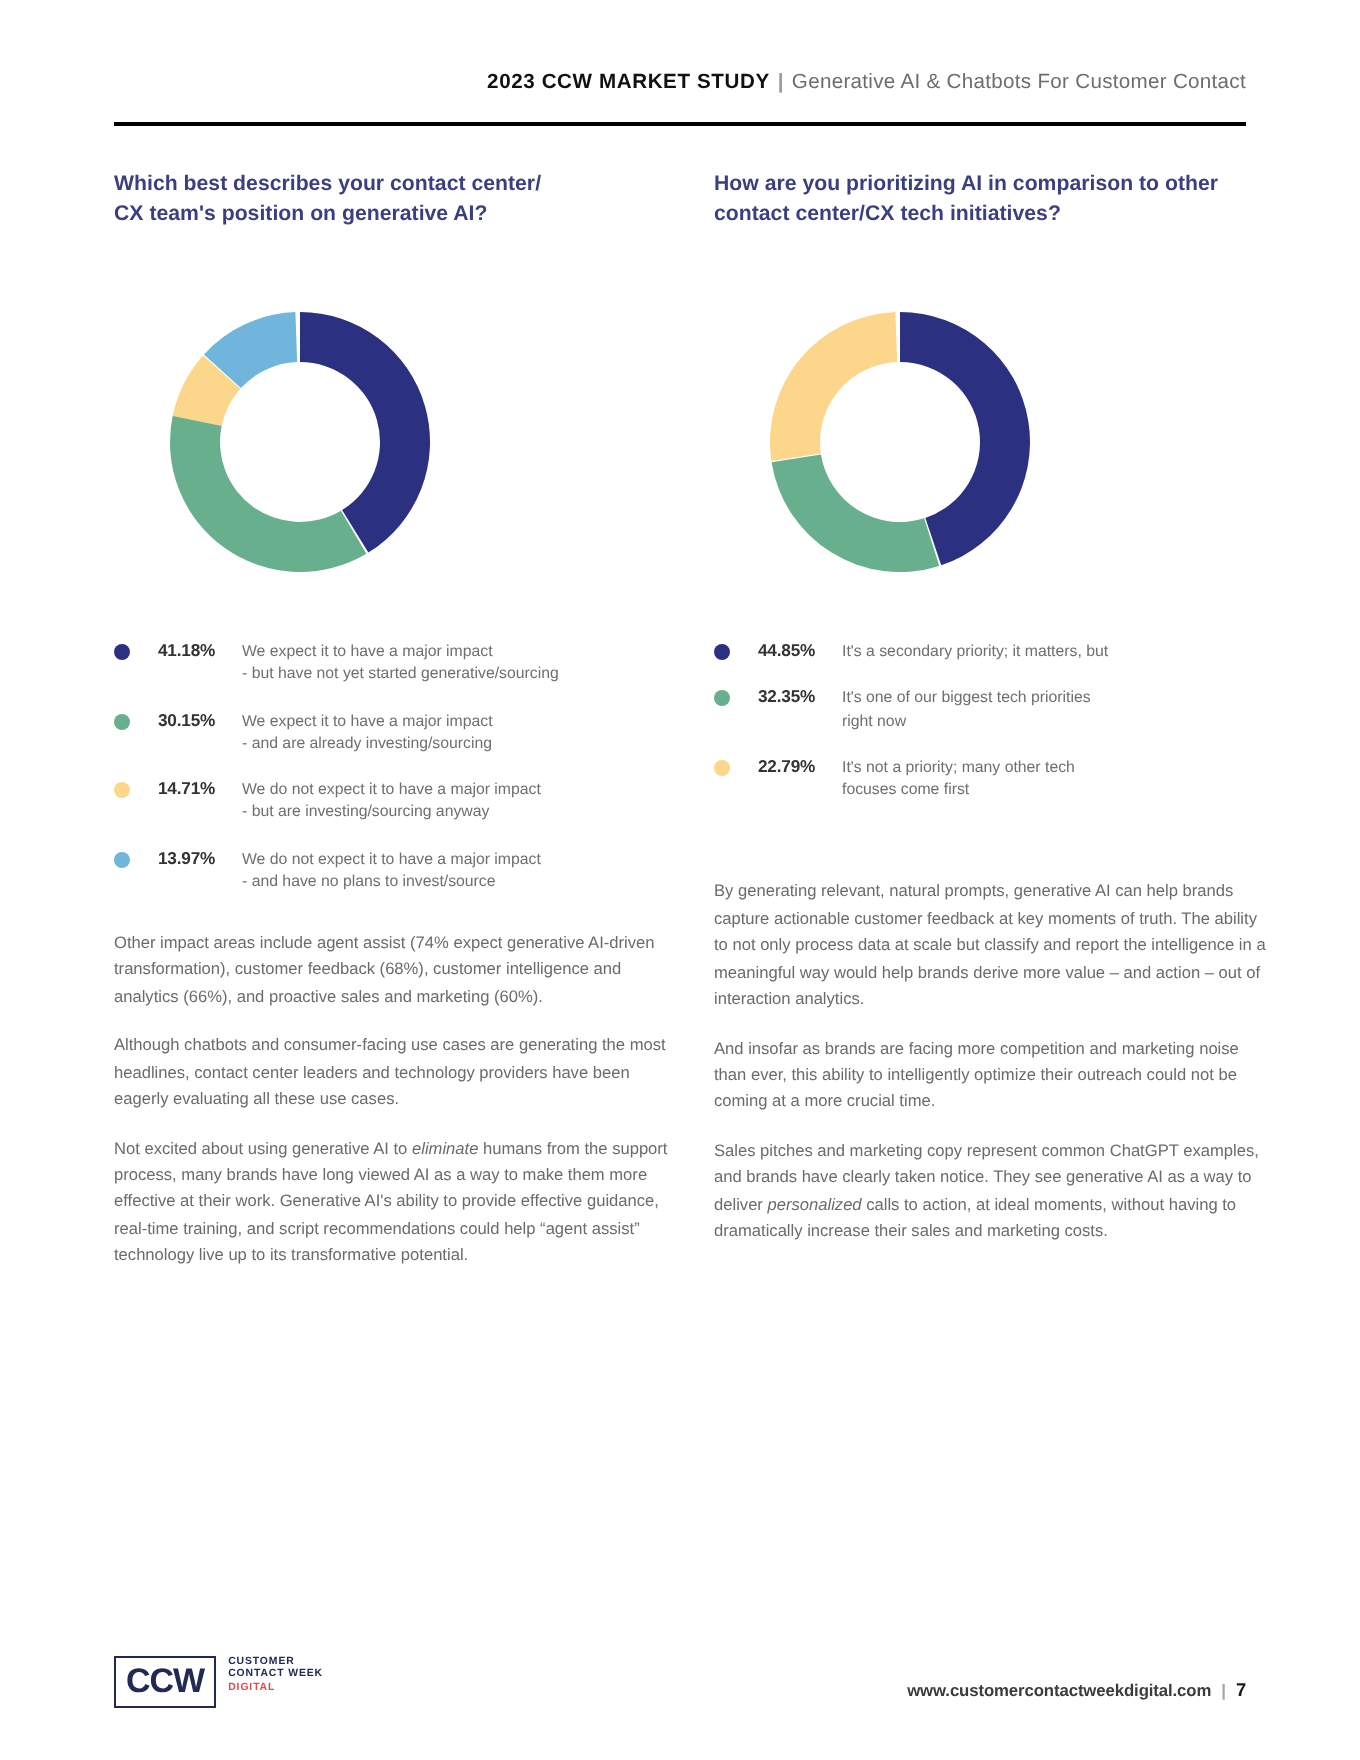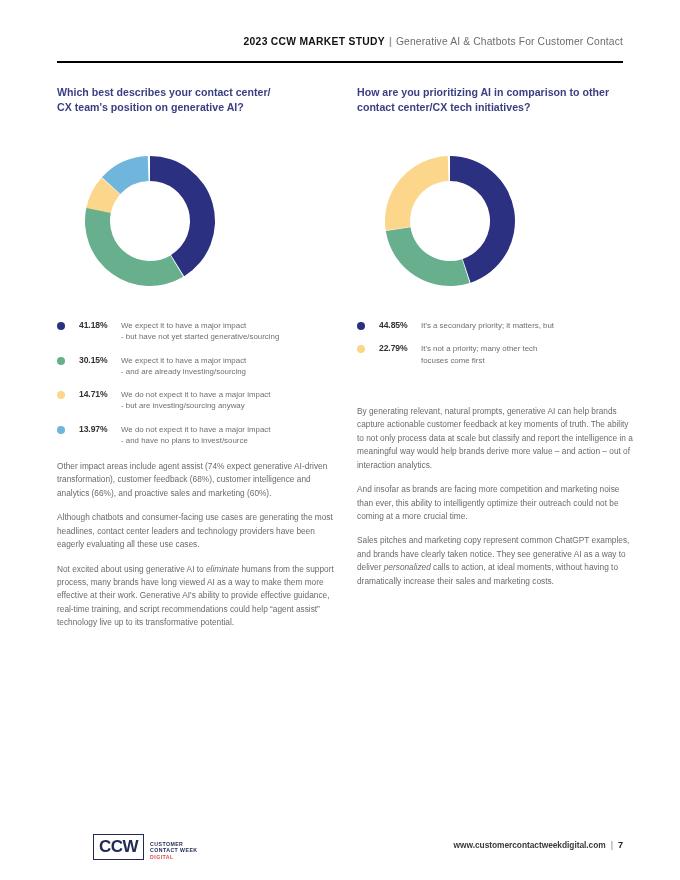--- a/index.html
+++ b/index.html
@@ -115,21 +115,21 @@
   .legend-label {
     font-size: 7.9px;
     line-height: 1.42;
     color: #6f6f6f;
     flex: 1;
   }
   .legend-label .l2 { display: block; }
 
   
   .body-copy {
-    margin-top: 14px;
+    margin-top: 19px;
   }
   .body-copy p {
     font-size: 8.3px;
     line-height: 1.62;
     color: #6b6b6b;
     margin-bottom: 11px;
   }
   .body-copy p:last-child { margin-bottom: 0; }
   .body-copy em { font-style: italic; }
 
@@ -137,24 +137,23 @@
   .footer {
     position: absolute;
     left: 57px;
     top: 828px;
     width: 566px;
     height: 32px;
   }
   .logo {
     position: absolute;
     left: 0;
-    top: 6px;
+    top: 0;
     display: flex;
-    align-items: flex-end;
-    margin-left: 36px;
+    align-items: flex-start;
   }
   .logo-box {
     border: 1.6px solid #202a55;
     padding: 3px 5px 4px 5px;
     font-size: 17px;
     font-weight: bold;
     color: #202a55;
     letter-spacing: -0.5px;
     line-height: 1;
     font-family: "Liberation Sans", sans-serif;
@@ -286,20 +285,28 @@
         </g>
       </svg>
     </div>
 
     <div class="legend">
       <div class="legend-row">
         <span class="legend-dot" style="background:#2b3180"></span>
         <span class="legend-pct">44.85%</span>
         <span class="legend-label">
           <span>It's a secondary priority; it matters, but</span>
+        </span>
+      </div>
+      <div class="legend-row">
+        <span class="legend-dot" style="background:#68af8d"></span>
+        <span class="legend-pct">32.35%</span>
+        <span class="legend-label">
+          <span>It's one of our biggest tech priorities</span>
+          <span class="l2">right now</span>
         </span>
       </div>
       <div class="legend-row">
         <span class="legend-dot" style="background:#fbd68b"></span>
         <span class="legend-pct">22.79%</span>
         <span class="legend-label">
           <span>It's not a priority; many other tech</span>
           <span class="l2">focuses come first</span>
         </span>
       </div>

